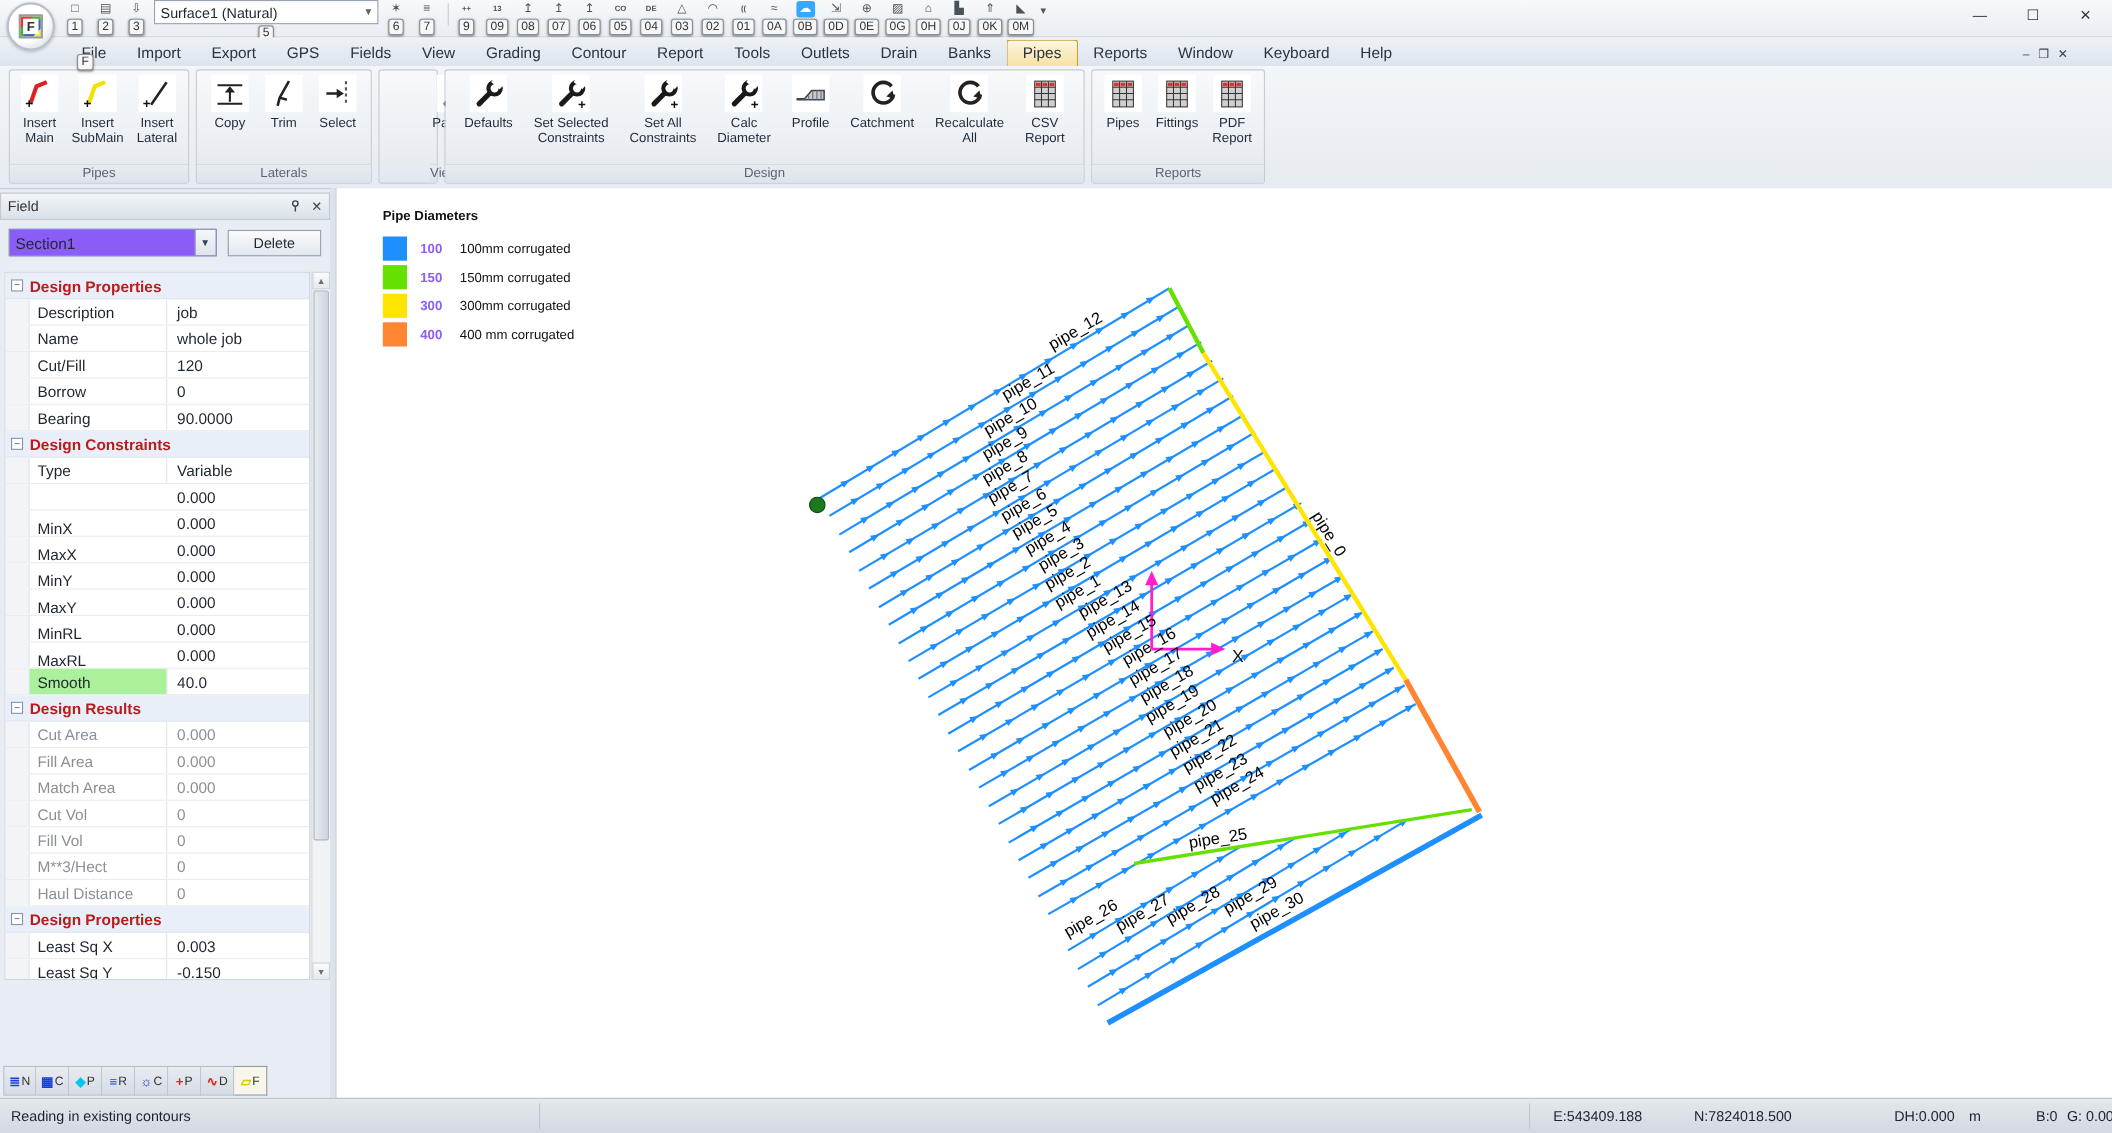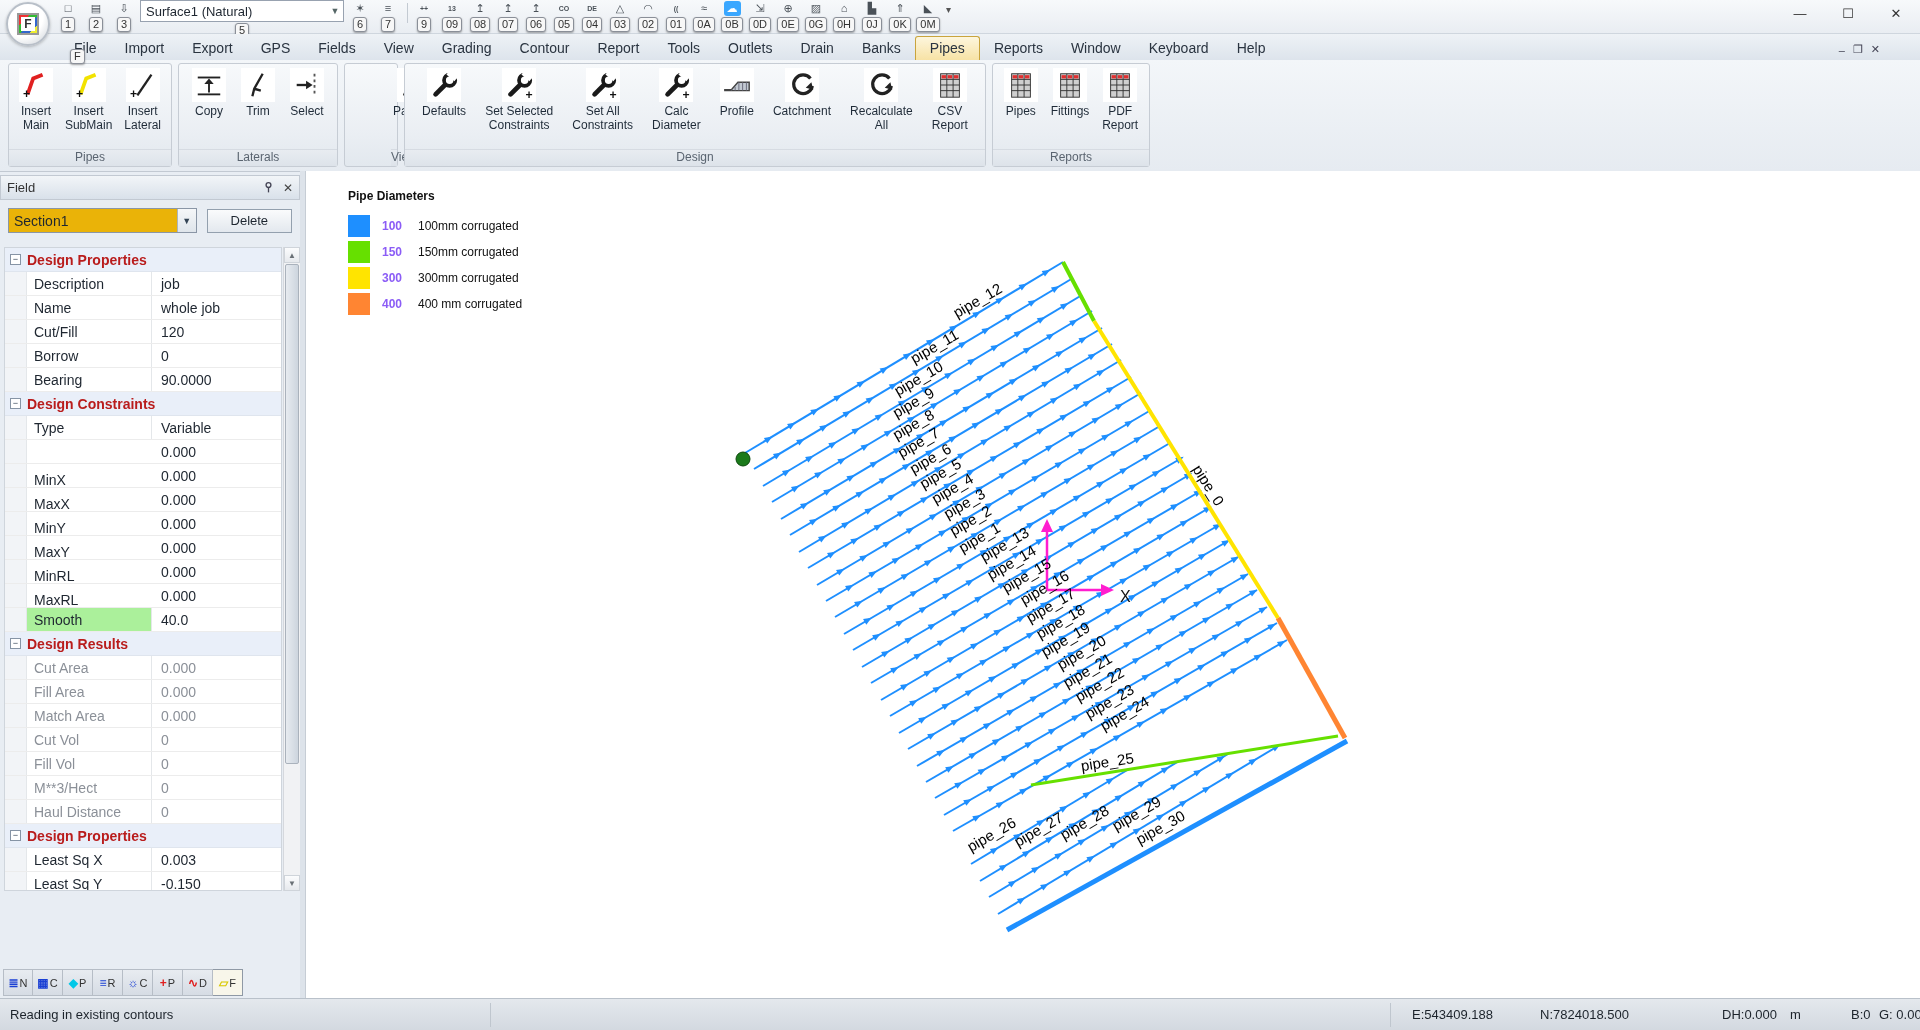--- a/index.html
+++ b/index.html
@@ -65,21 +65,21 @@
     border-top:1px solid #d6dbe2; background:linear-gradient(#e8ecf1,#dde3ea); }
 
   
   .panel { position:absolute; left:0; top:175px; width:300px; height:823px; background:#e8edf3; }
   .phead { height:25px; background:linear-gradient(#f2f5f8,#d9e1ea);
     border:1px solid #c2c9d2; display:flex; align-items:center; padding:0 6px; font-size:13px; color:#333; }
   .phead .sp { flex:1; }
   .phead svg { width:13px; height:13px; }
   .phead .x { font-size:12px; color:#444; margin-left:8px; }
   .pctrls { display:flex; padding:8px 8px 6px 8px; align-items:center; }
-  .scombo { width:190px; height:25px; background:#eab308; border:1px solid #8a96a6;
+  .scombo { width:190px; height:25px; background:#8b5cf6; border:1px solid #8a96a6;
     display:flex; align-items:center; font-size:14px; padding-left:5px; }
   .scombo .arrow { margin-left:auto; width:19px; height:100%; border-left:1px solid #aab4c0;
     background:linear-gradient(#f5f7f9,#dfe5eb); display:flex; align-items:center;
     justify-content:center; font-size:9px; color:#345; }
   .dbtn { margin-left:10px; width:86px; height:24px; background:linear-gradient(#fafbfc,#e3e8ee);
     border:1px solid #93a0ae; font-size:13px; display:flex; align-items:center; justify-content:center; }
   .pgrid { position:absolute; left:4px; top:72px; width:278px; height:644px; background:#fff;
     border:1px solid #cfd5dc; overflow:hidden; }
   .sechead { height:24px; background:#e9eff9; display:flex; align-items:center;
     border-bottom:1px solid #dfe5ee; }

